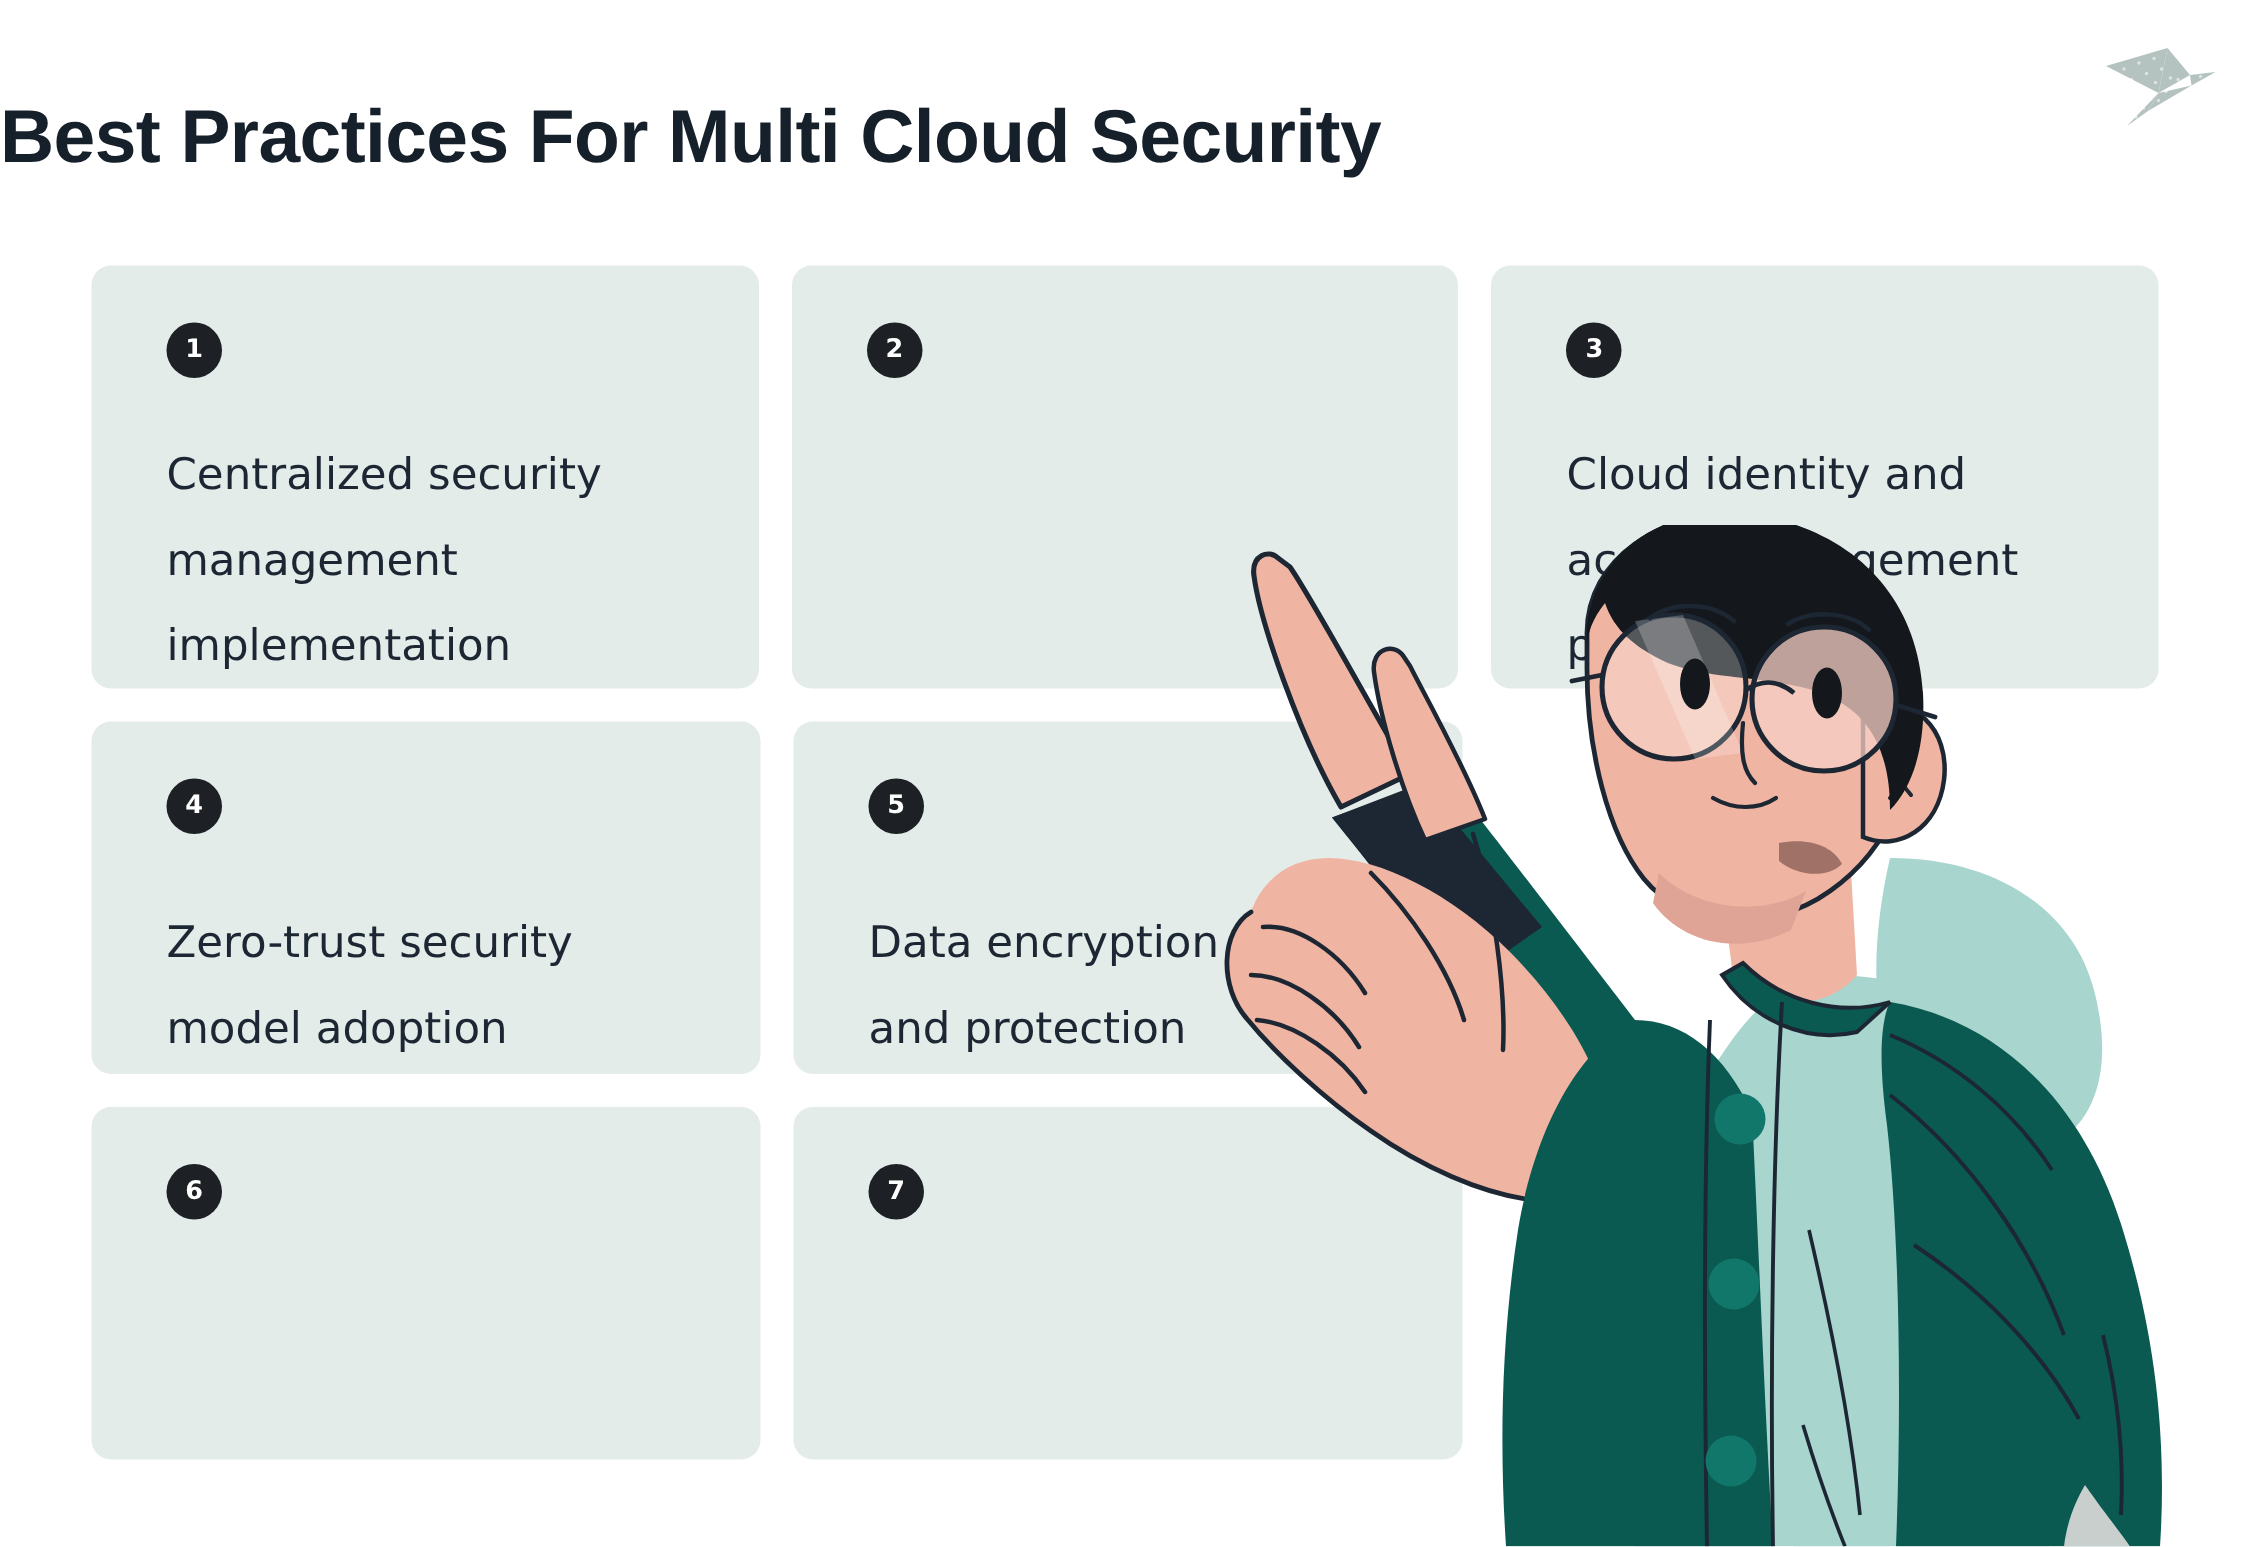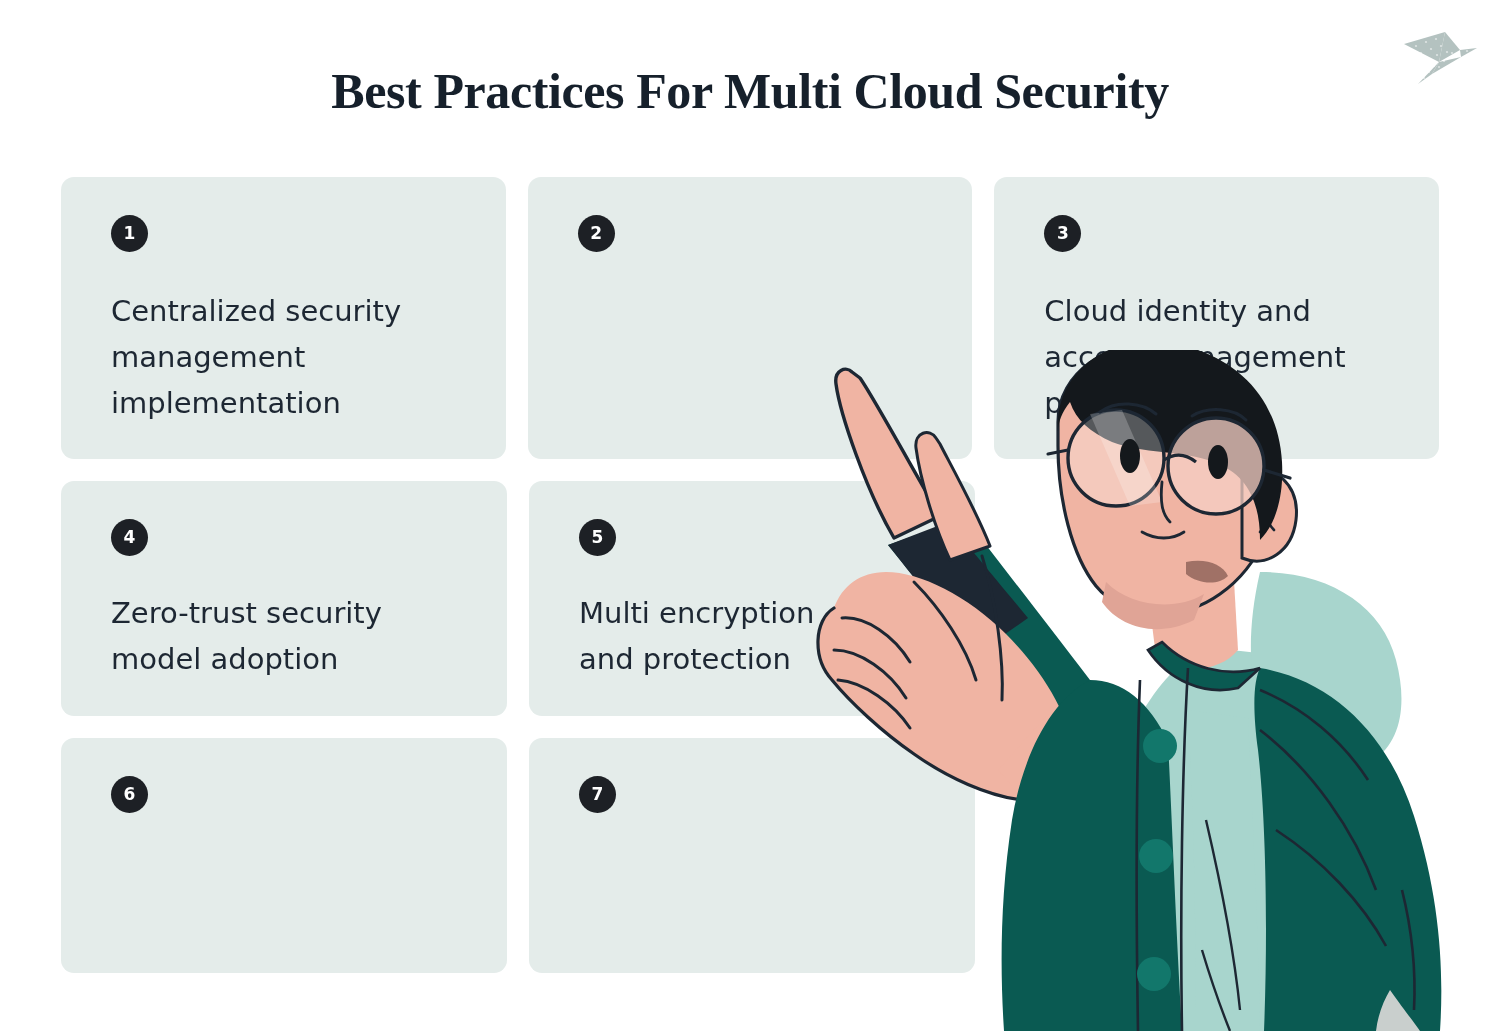--- a/index.html
+++ b/index.html
@@ -24,22 +24,22 @@
     width: 96px;
     height: 72px;
   }
 
   
   #page-title {
     position: absolute;
     top: 62px;
     left: 0;
     width: 1500px;
-    text-align: center;
-    font-family: Liberation Serif, serif;
+    text-align: left;
+    font-family: Liberation Sans, sans-serif;
     font-weight: 700;
     font-size: 50px;
     letter-spacing: -0.4px;
     color: #16202b;
     white-space: nowrap;
   }
 
   
   #card-grid {
     position: absolute;
@@ -76,26 +76,26 @@
     display: flex;
     align-items: center;
     justify-content: center;
     line-height: 1;
   }
   .card-text {
     margin-top: 36px;
     font-family: "DejaVu Sans", sans-serif;
     font-weight: 400;
     font-size: 29px;
-    line-height: 46px;
+    line-height: 57px;
     color: #1d2733;
     max-width: 330px;
     white-space: pre-line;
   }
-  .row-2 .card-text, .row-3 .card-text { margin-top: 34px; }
+  .row-2 .card-text, .row-3 .card-text { margin-top: 44px; }
 
   
   #illustration {
     position: absolute;
     left: 790px;
     top: 350px;
     width: 710px;
     height: 681px;
     pointer-events: none;
   }
@@ -156,21 +156,21 @@
   </div>
 
   <div class="grid-row row-2">
     <div class="card">
       <div class="badge">4</div>
       <div class="card-text">Zero-trust security
 model adoption</div>
     </div>
     <div class="card">
       <div class="badge">5</div>
-      <div class="card-text">Multi encryption
+      <div class="card-text">Data encryption
 and protection</div>
     </div>
   </div>
 
   <div class="grid-row row-3">
     <div class="card">
       <div class="badge">6</div>
     </div>
     <div class="card">
       <div class="badge">7</div>

